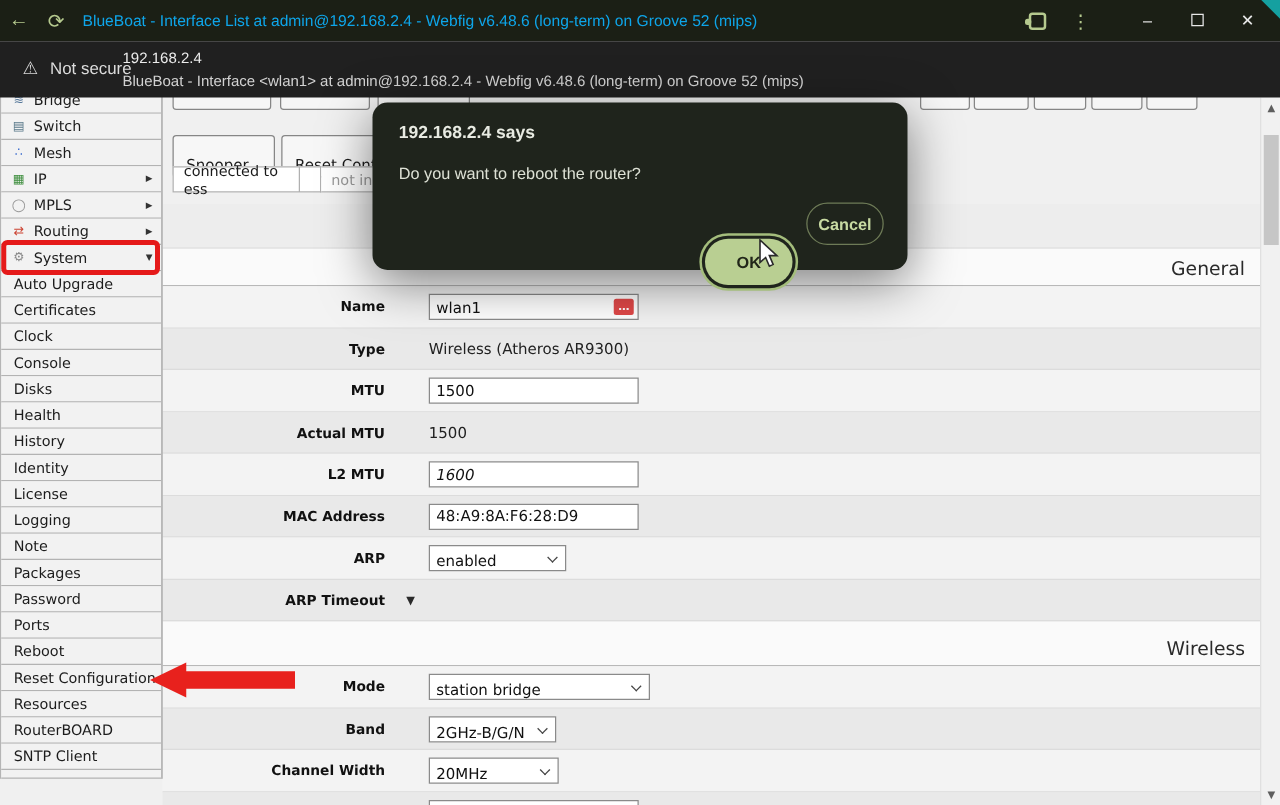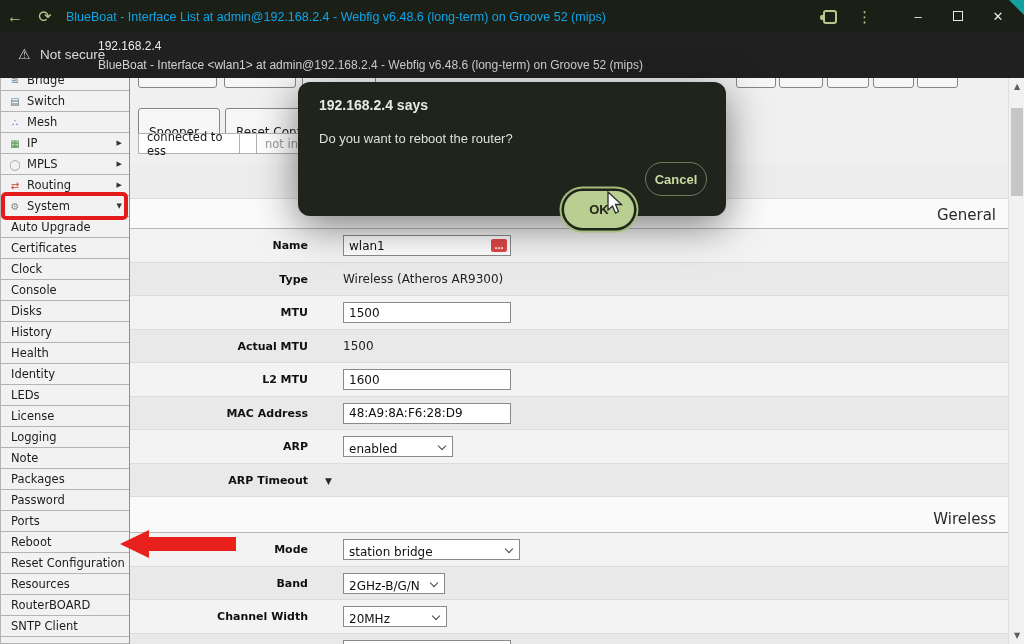--- a/index.html
+++ b/index.html
@@ -169,30 +169,27 @@
       <div class="side-item sub">
         <span>Clock</span>
       </div>
       <div class="side-item sub">
         <span>Console</span>
       </div>
       <div class="side-item sub">
         <span>Disks</span>
       </div>
       <div class="side-item sub">
+        <span>Health</span>
+      </div>
+      <div class="side-item sub">
         <span>History</span>
       </div>
       <div class="side-item sub">
-        <span>Health</span>
-      </div>
-      <div class="side-item sub">
         <span>Identity</span>
-      </div>
-      <div class="side-item sub">
-        <span>LEDs</span>
       </div>
       <div class="side-item sub">
         <span>License</span>
       </div>
       <div class="side-item sub">
         <span>Logging</span>
       </div>
       <div class="side-item sub">
         <span>Note</span>
       </div>
@@ -267,21 +264,21 @@
         <div class="finput" style="width: 168px;">
           <span>1500</span>
         </div>
       </div>
       <div class="frow alt1">
         <span class="flabel">Actual MTU</span>
         <span class="fval">1500</span>
       </div>
       <div class="frow alt0">
         <span class="flabel">L2 MTU</span>
-        <div class="finput" style="width: 168px;">
+        <div class="finput" style="width: 168px; font-style: italic;">
           <span>1600</span>
         </div>
       </div>
       <div class="frow alt1">
         <span class="flabel">MAC Address</span>
         <div class="finput" style="width: 168px;">
           <span>48:A9:8A:F6:28:D9</span>
         </div>
       </div>
       <div class="frow alt0">

